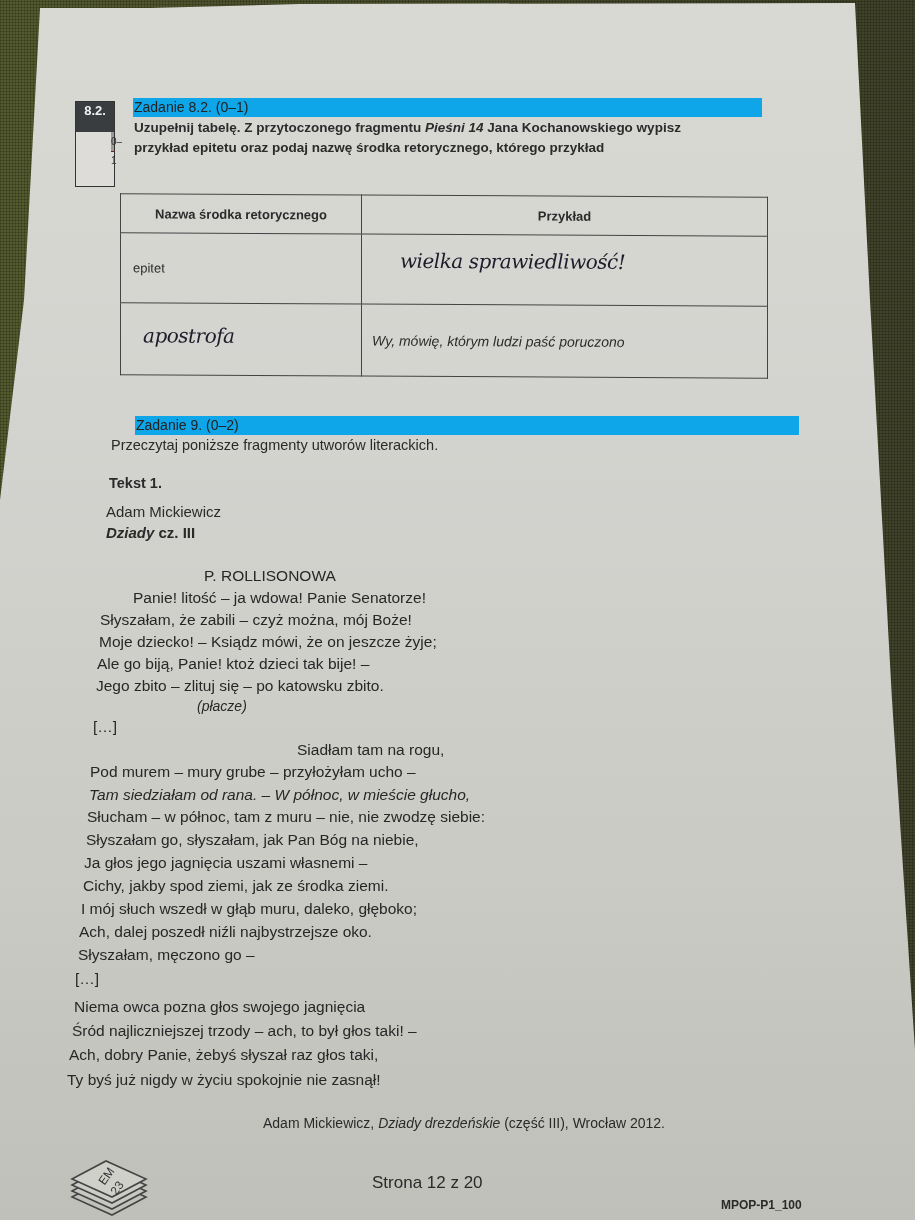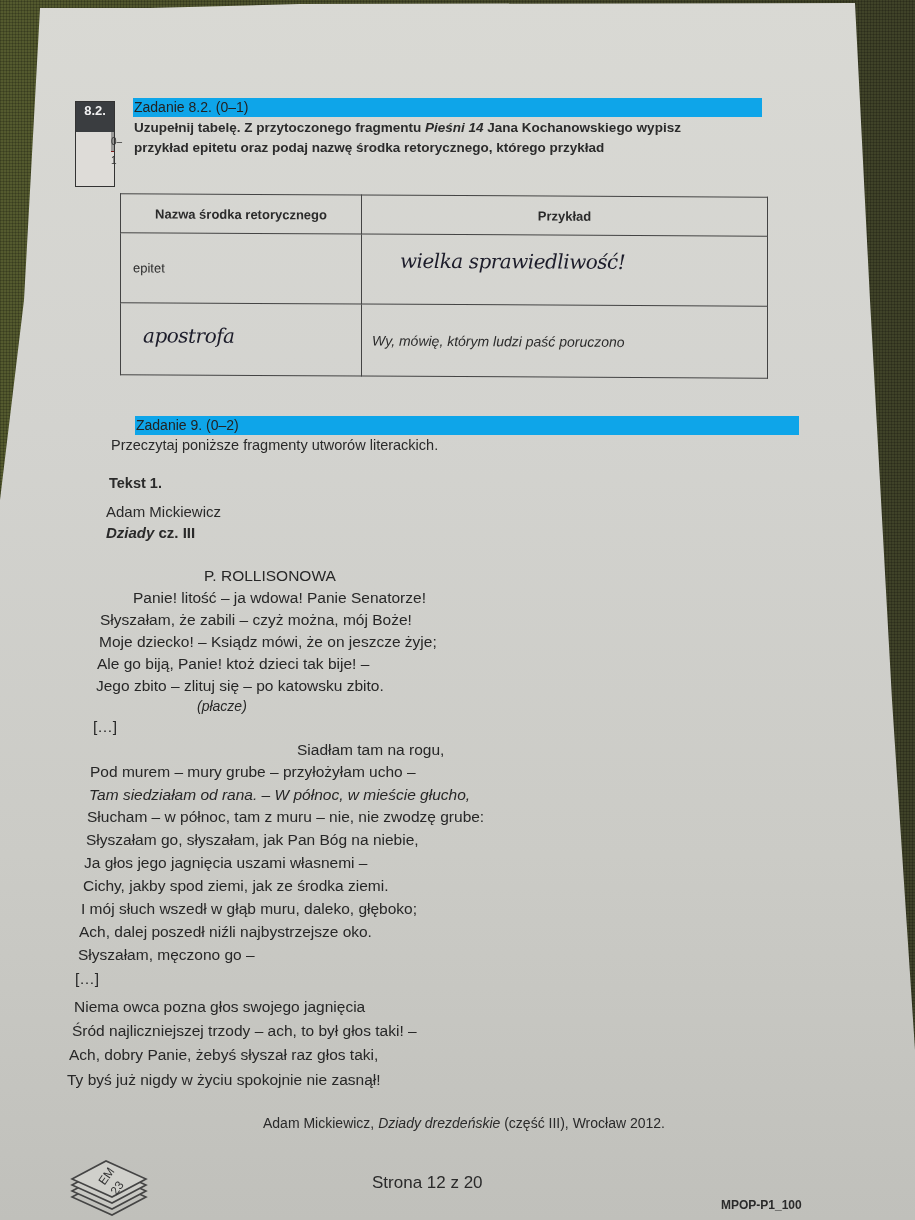--- a/index.html
+++ b/index.html
@@ -146,21 +146,21 @@
 <div class="poem-line" style="left:100px; top:611px;">Słyszałam, że zabili – czyż można, mój Boże!</div>
 <div class="poem-line" style="left:99px; top:633px;">Moje dziecko! – Ksiądz mówi, że on jeszcze żyje;</div>
 <div class="poem-line" style="left:97px; top:655px;">Ale go biją, Panie! ktoż dzieci tak bije! –</div>
 <div class="poem-line" style="left:96px; top:677px;">Jego zbito – zlituj się – po katowsku zbito.</div>
 <div class="poem-line" style="left:197px; top:698px; font-style:italic; font-size:14px;">(płacze)</div>
 <div class="poem-line" style="left:93px; top:718px;">[…]</div>
 
 <div class="poem-line" style="left:297px; top:741px;">Siadłam tam na rogu,</div>
 <div class="poem-line" style="left:90px; top:763px;">Pod murem – mury grube – przyłożyłam ucho –</div>
 <div class="poem-line" style="left:89px; top:786px;font-style:italic;">Tam siedziałam od rana. – W północ, w mieście głucho,</div>
-<div class="poem-line" style="left:87px; top:808px;">Słucham – w północ, tam z muru – nie, nie zwodzę grube:</div>
+<div class="poem-line" style="left:87px; top:808px;">Słucham – w północ, tam z muru – nie, nie zwodzę siebie:</div>
 <div class="poem-line" style="left:86px; top:831px;">Słyszałam go, słyszałam, jak Pan Bóg na niebie,</div>
 <div class="poem-line" style="left:84px; top:854px;">Ja głos jego jagnięcia uszami własnemi –</div>
 <div class="poem-line" style="left:83px; top:877px;">Cichy, jakby spod ziemi, jak ze środka ziemi.</div>
 <div class="poem-line" style="left:81px; top:900px;">I mój słuch wszedł w głąb muru, daleko, głęboko;</div>
 <div class="poem-line" style="left:79px; top:923px;">Ach, dalej poszedł niźli najbystrzejsze oko.</div>
 <div class="poem-line" style="left:78px; top:946px;">Słyszałam, męczono go –</div>
 <div class="poem-line" style="left:75px; top:970px;">[…]</div>
 
 <div class="poem-line" style="left:74px; top:998px;">Niema owca pozna głos swojego jagnięcia</div>
 <div class="poem-line" style="left:72px; top:1022px;">Śród najliczniejszej trzody – ach, to był głos taki! –</div>

